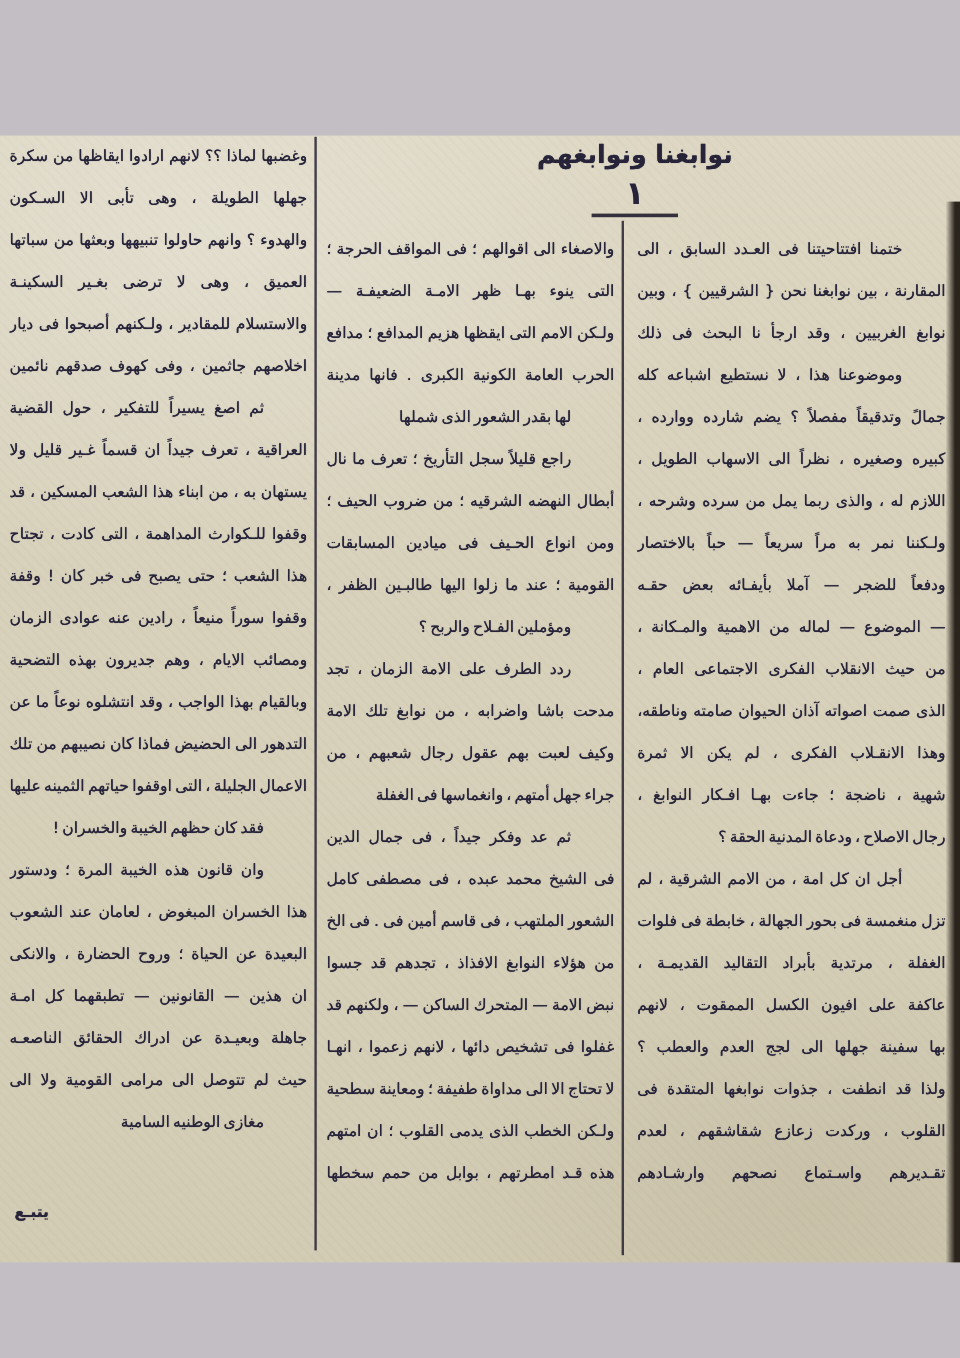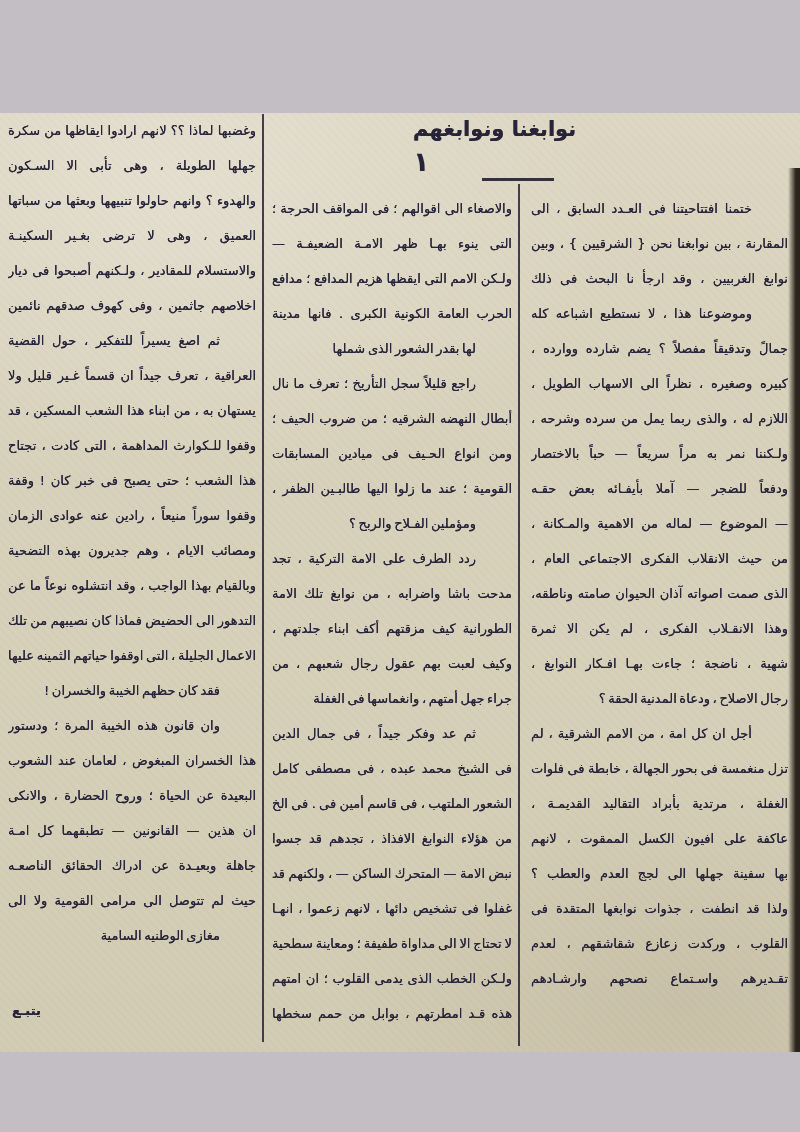--- a/index.html
+++ b/index.html
@@ -5,21 +5,21 @@
   html,body{margin:0;padding:0;}
   .stage{position:relative;width:800px;height:1132px;background:var(--background,#c2bec4);
          overflow:hidden;font-family:"DejaVu Sans",sans-serif;}
   .paper{position:absolute;left:0;top:113px;width:800px;height:939px;direction:rtl;
          color:var(--ink,#27243a);
          background:
            radial-gradient(90% 55% at 22% 8%, rgba(255,255,255,.22), rgba(255,255,255,0) 60%),
            radial-gradient(80% 45% at 85% 95%, rgba(96,84,52,.10), rgba(0,0,0,0) 55%),
            repeating-linear-gradient(47deg, rgba(60,50,30,.018) 0 2px, rgba(0,0,0,0) 2px 6px),
            linear-gradient(180deg,#ddd7c3 0%,#d8d2bc 35%,#d6cfb8 75%,#d3ccb4 100%);}
-  .page-header{position:absolute;left:413px;top:4px;width:210px;text-align:left;direction:rtl;}
+  .page-header{position:absolute;left:424px;top:4px;width:210px;text-align:center;direction:rtl;}
   .article-title{font-size:21px;font-weight:700;letter-spacing:.5px;
                  text-shadow:0 0 .6px currentColor;}
   .part-number{font-size:27px;font-weight:700;line-height:1;margin-top:7px;}
   .title-underline{width:72px;height:3px;background:var(--rule,#34303c);margin:3px auto 0;}
   .col{position:absolute;}
   .col-right{left:531px;top:78px;width:257px;}
   .col-middle{left:272px;top:78px;width:240px;}
   .col-left{left:8px;top:0px;width:248px;}
   .tline{height:35px;line-height:35px;overflow:hidden;font-size:13px;word-spacing:-1.5px;
          text-align:justify;text-align-last:justify;white-space:normal;
@@ -79,23 +79,22 @@
         <div class="tline">والاصغاء الى اقوالهم ؛ فى المواقف الحرجة ؛</div>
         <div class="tline">التى ينوء بهـا ظهر الامـة الضعيفـة —</div>
         <div class="tline">ولـكن الامم التى ايقظها هزيم المدافع ؛ مدافع</div>
         <div class="tline">الحرب العامة الكونية الكبرى . فانها مدينة</div>
         <div class="tline indent short">لها بقدر الشعور الذى شملها</div>
         <div class="tline indent">راجع قليلاً سجل التأريخ ؛ تعرف ما نال</div>
         <div class="tline">أبطال النهضه الشرقيه ؛ من ضروب الحيف ؛</div>
         <div class="tline">ومن انواع الحـيف فى ميادين المسابقات</div>
         <div class="tline">القومية ؛ عند ما زلوا اليها طالبـين الظفر ،</div>
         <div class="tline indent short">ومؤملين الفـلاح والربح ؟</div>
-        <div class="tline indent">ردد الطرف على الامة التركية ، تجد</div>
+        <div class="tline indent">ردد الطرف على الامة الزمان ، تجد</div>
         <div class="tline">مدحت باشا واضرابه ، من نوابغ تلك الامة</div>
-        <div class="tline">الطورانية كيف مزقتهم أكف ابناء جلدتهم ،</div>
         <div class="tline">وكيف لعبت بهم عقول رجال شعبهم ، من</div>
         <div class="tline short">جراء جهل أمتهم ، وانغماسها فى الغفلة</div>
         <div class="tline indent">ثم عد وفكر جيداً ، فى جمال الدين الافغانى</div>
         <div class="tline">فى الشيخ محمد عبده ، فى مصطفى كامل قبس</div>
         <div class="tline">الشعور الملتهب ، فى قاسم أمين فى . فى الخ الخ —</div>
         <div class="tline">من هؤلاء النوابغ الافذاذ ، تجدهم قد جسوا</div>
         <div class="tline">نبض الامة — المتحرك الساكن — ، ولكنهم قد</div>
         <div class="tline">غفلوا فى تشخيص دائها ، لانهم زعموا ، انهـا</div>
         <div class="tline">لا تحتاج الا الى مداواة طفيفة ؛ ومعاينة سطحية</div>
         <div class="tline">ولـكن الخطب الذى يدمى القلوب ؛ ان امتهم</div>

